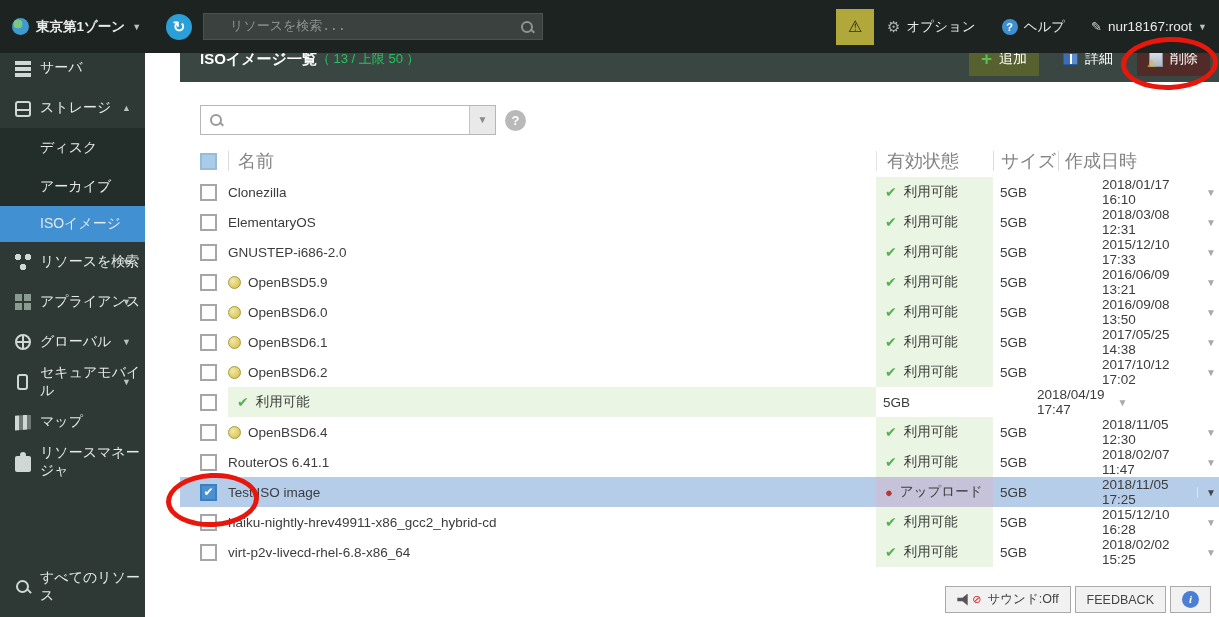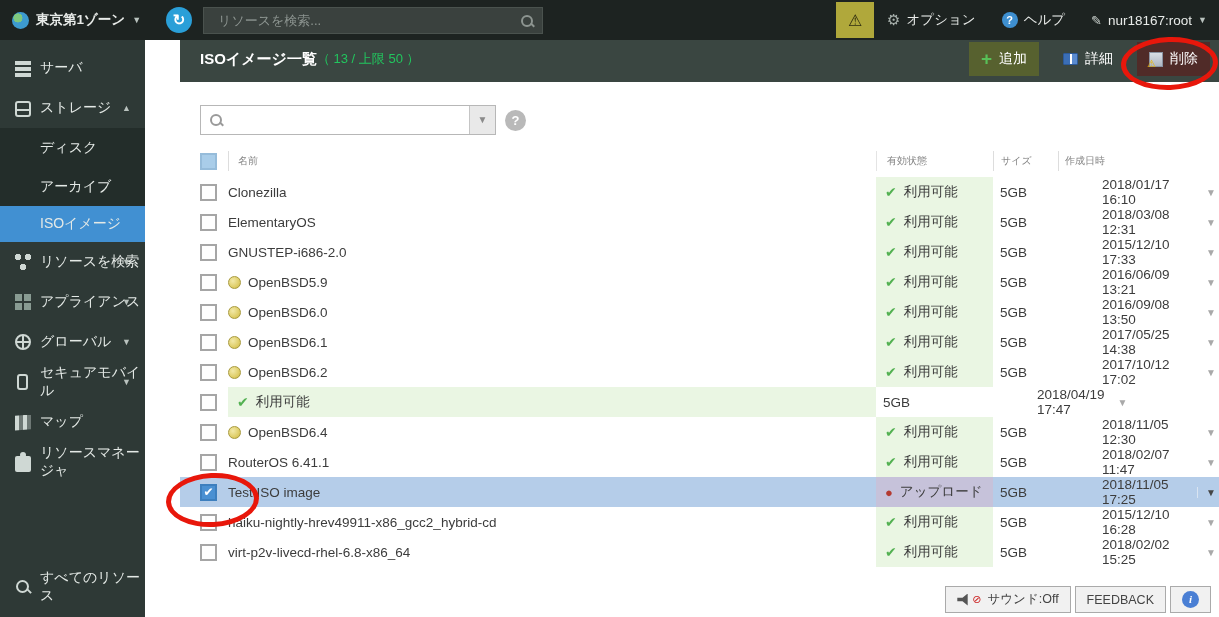--- a/index.html
+++ b/index.html
@@ -7,28 +7,28 @@
     --active_item_bg:#4190d2; --header_bg:#3a4641; --add_button_bg:#57612f;
     --delete_button_bg:#502b28; --annotation_red:#e8170b; --status_ok_bg:#eaf6e3;
     --status_ok_check:#53b152; --selected_row_bg:#b5cde9; --selected_status_bg:#c6c2da;
     --upload_dot:#b43a31; --checkbox_checked_bg:#4a90d2; --warning_badge_bg:#b0a83b;
   }
   *{margin:0;padding:0;box-sizing:border-box;}
   html,body{width:1219px;height:617px;overflow:hidden;}
   body{font-family:"Liberation Sans","DejaVu Sans",sans-serif;background:#fff;position:relative;font-size:13px;color:#333;}
 
   
-  .topbar{position:absolute;left:0;top:0;width:1219px;height:40px;background:var(--topbar_bg);display:flex;align-items:center;color:#e8ebe9;z-index:5;}
+  .topbar{position:absolute;left:0;top:0;width:1219px;height:53px;background:var(--topbar_bg);display:flex;align-items:center;color:#e8ebe9;z-index:5;}
   .zone-picker{display:flex;align-items:center;gap:7px;padding:0 14px 0 12px;cursor:pointer;}
   .globe-dot{width:17px;height:17px;border-radius:50%;background:radial-gradient(circle at 35% 35%,#7ec87e 0 28%,#3d9bd0 30% 100%);display:inline-block;}
   .zone-label{font-weight:bold;font-size:13.5px;}
   .caret{font-size:9px;color:#b9c2be;}
   .refresh-btn{width:26px;height:26px;border-radius:50%;background:#2a9fd8;border:none;color:#fff;font-size:15px;font-weight:bold;margin:0 11px;cursor:pointer;line-height:24px;text-align:center;}
   .searchbox{position:relative;width:340px;height:27px;background:#3a413e;border:1px solid #4a524e;}
-  .searchbox input{width:100%;height:100%;background:transparent;border:none;outline:none;color:#cfd6d2;font-size:13px;padding:0 30px 0 14px;font-family:Liberation Sans, sans-serif;}
+  .searchbox input{width:100%;height:100%;background:transparent;border:none;outline:none;color:#cfd6d2;font-size:13px;padding:0 30px 0 26px;font-family:Liberation Mono, monospace;}
   .searchbox input::placeholder{color:#8d9591;}
   .mag{position:relative;display:inline-block;width:14px;height:14px;}
   .mag::before{content:"";position:absolute;left:1px;top:1px;width:8px;height:8px;border:2px solid #8d9591;border-radius:50%;}
   .mag::after{content:"";position:absolute;left:10px;top:10px;width:5px;height:2px;background:#8d9591;transform:rotate(45deg);}
   .searchbox .mag{position:absolute;right:8px;top:6px;}
   .topbar-right{margin-left:auto;display:flex;align-items:center;height:36px;}
   .warn-badge{width:38px;height:36px;background:var(--warning_badge_bg);display:flex;align-items:center;justify-content:center;color:#2e2c10;font-size:16px;cursor:pointer;}
   .tb-item{display:flex;align-items:center;gap:6px;padding:0 13px;cursor:pointer;font-size:13.5px;}
   .gear-ico{color:#aab3af;font-size:15px;}
   .q-circle{width:16px;height:16px;border-radius:50%;background:#3e8fd0;color:#fff;font-size:11px;font-weight:bold;text-align:center;line-height:16px;display:inline-block;}
@@ -81,21 +81,21 @@
   .filter-box .mag{position:absolute;left:8px;top:7px;}
   .filter-box .mag::before{border-color:#9a9a9a;}
   .filter-box .mag::after{background:#9a9a9a;}
   .filter-box input{width:100%;height:100%;border:none;outline:none;padding:0 34px 0 30px;font-family:inherit;font-size:13px;}
   .filter-dd{position:absolute;right:0;top:0;width:26px;height:28px;background:#e9e9e9;border-left:1px solid #c5c5c5;color:#8a8a8a;font-size:10px;text-align:center;line-height:28px;cursor:pointer;}
   .filter-help{width:21px;height:21px;border-radius:50%;background:#b9b9b9;color:#fff;font-weight:bold;font-size:13px;text-align:center;line-height:21px;cursor:pointer;}
 
   
   .table{position:absolute;left:0;top:109px;width:1039px;}
   .thead,.trow{display:grid;grid-template-columns:48px 648px 117px 65px auto;align-items:center;}
-  .thead{height:32px;color:#848484;font-size:10px;}
+  .thead{height:32px;color:#848484;font-size:18px;}
   .thead .hcell{height:20px;line-height:20px;}
   .thead .hc-name{border-left:1px solid #ddd;padding-left:9px;}
   .thead .hc-status{border-left:1px solid #e4e4e4;padding-left:10px;}
   .thead .hc-size{border-left:1px solid #ddd;padding-left:7px;}
   .thead .hc-date{border-left:1px solid #ddd;padding-left:6px;}
   .trow{height:30px;font-size:13.5px;color:#3c3c3c;cursor:default;}
   .trow.selected{background:var(--selected_row_bg);}
   .cb{width:17px;height:17px;border:2px solid #a6a6a6;background:#fff;margin-left:20px;display:flex;align-items:center;justify-content:center;cursor:pointer;font-size:12px;color:transparent;}
   .cb.all{background:#a9cde9;border-color:#96bcda;color:#fff;}
   .cb.checked{background:var(--checkbox_checked_bg);border-color:#3d7fbe;color:#fff;}

